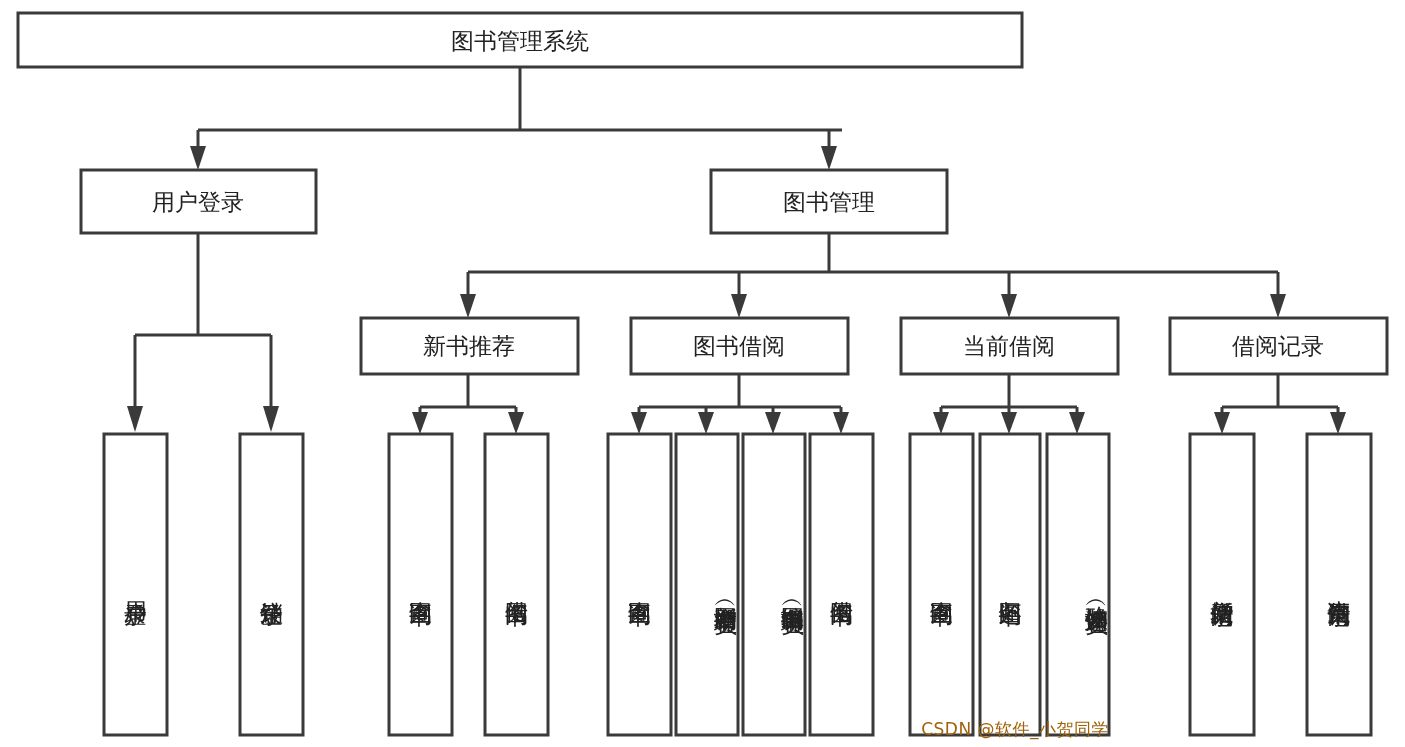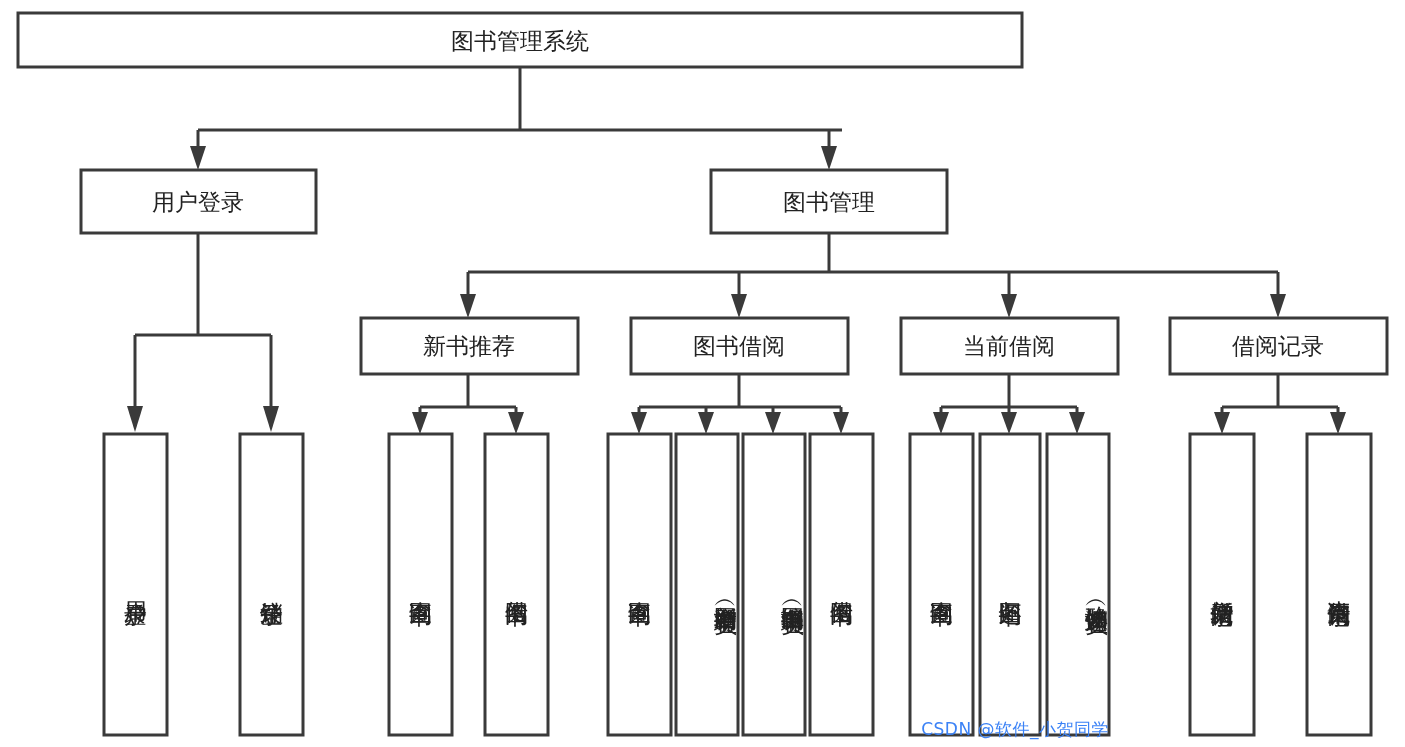--- a/index.html
+++ b/index.html
@@ -63,21 +63,21 @@
     justify-content: center;
     white-space: nowrap;
     pointer-events: none;
   }
   .watermark {
     position: absolute;
     right: 8px;
     bottom: 6px;
     font-family: "DejaVu Sans", "Liberation Sans", sans-serif;
     font-size: 17px;
-    color: #3b82f6;
+    color: #a16207;
     letter-spacing: 0.5px;
     white-space: nowrap;
   }
 </style>
 </head>
 <body>
 
 <div id="diagram-root">
 
   <svg class="flow" viewBox="0 0 1405 747" xmlns="http://www.w3.org/2000/svg">

